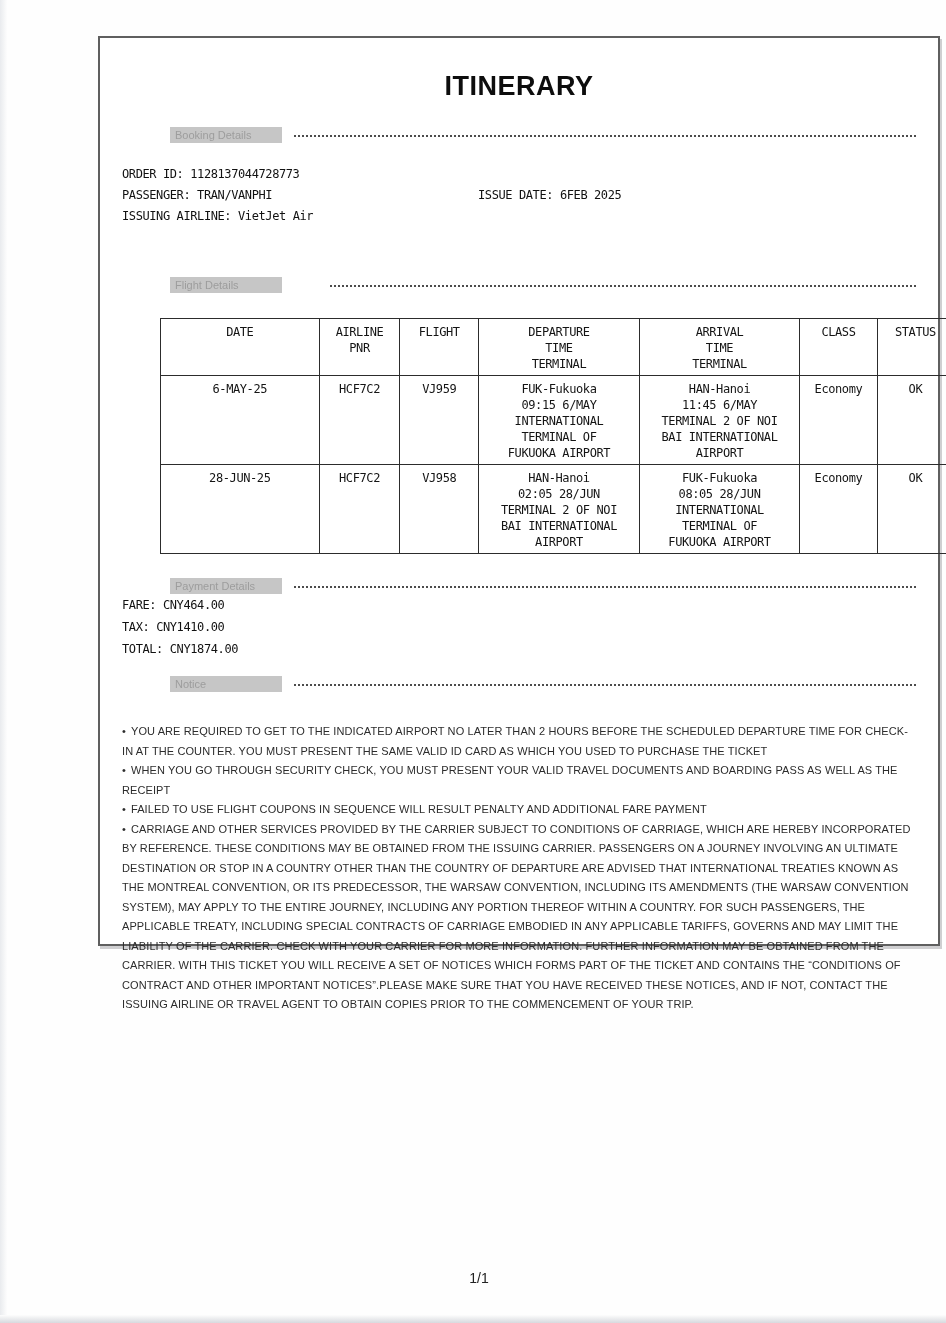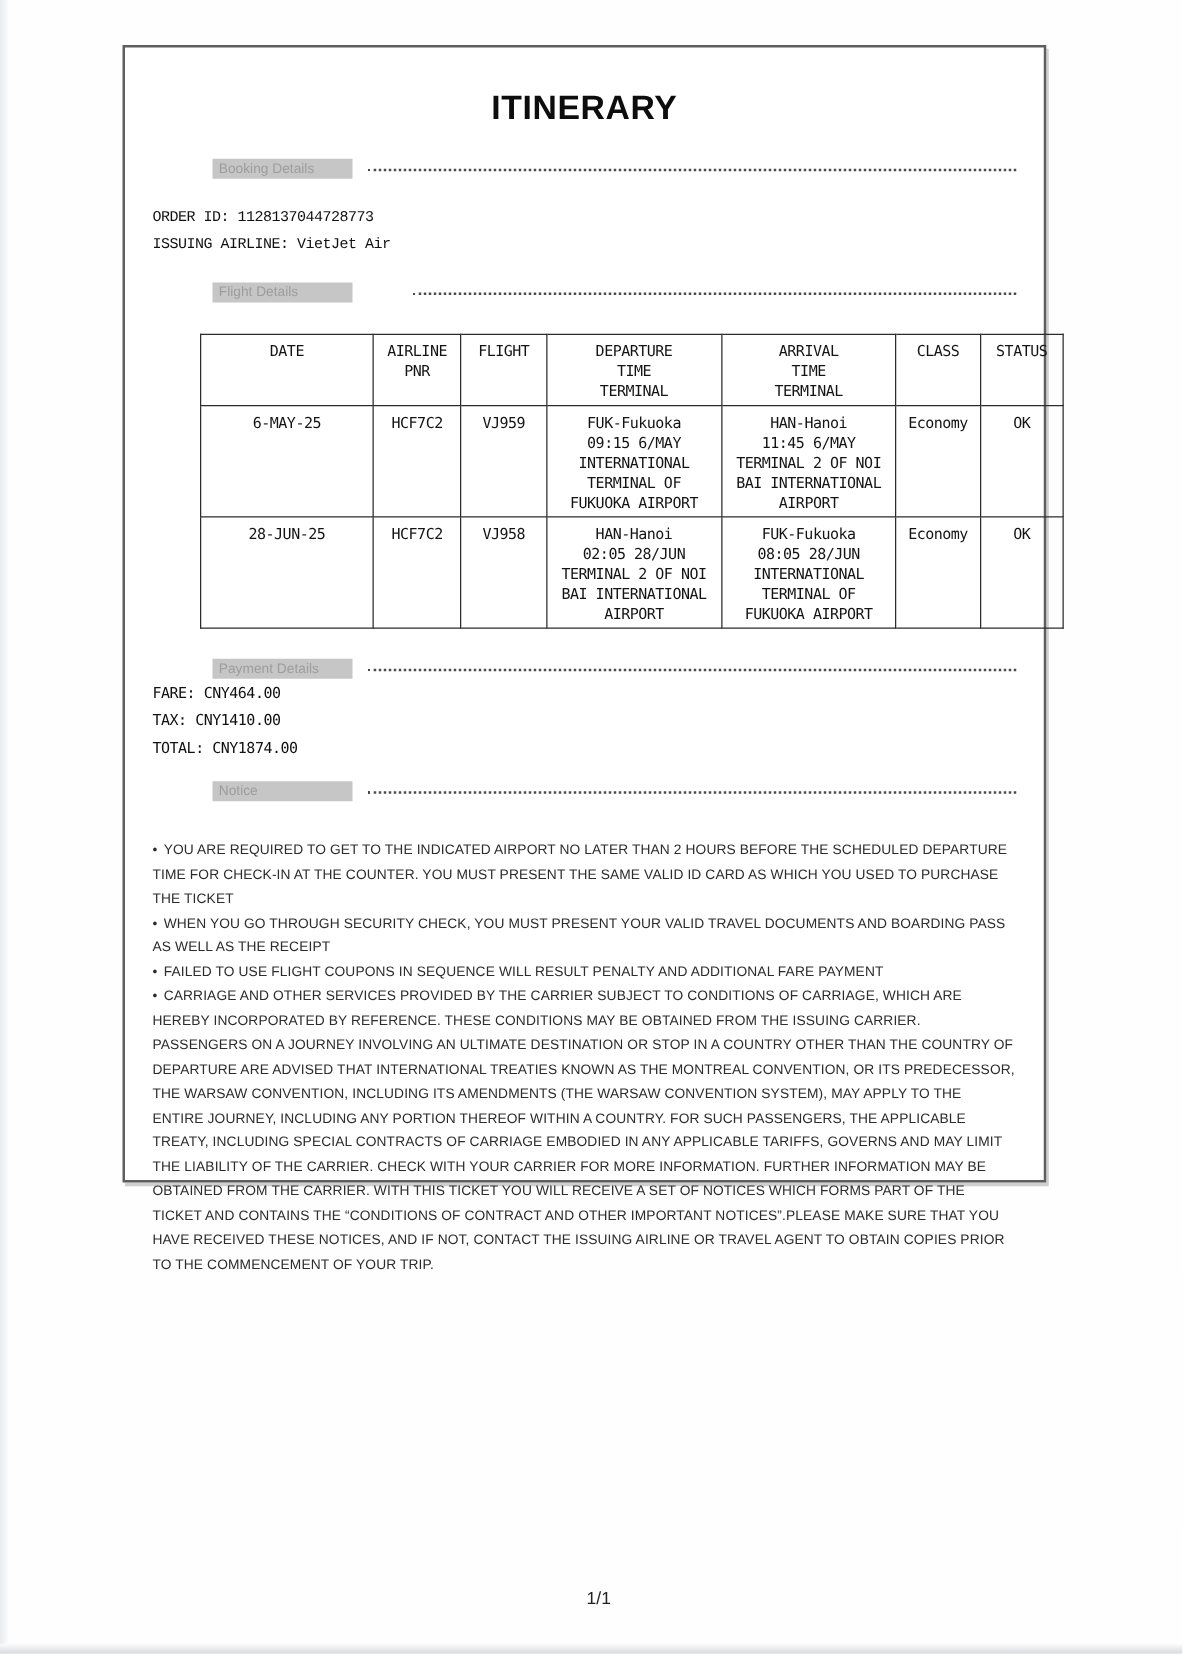--- a/index.html
+++ b/index.html
@@ -18,41 +18,41 @@
   .photo-edge-left {
     position: absolute; left: 0; top: 0; width: 7px; height: 100%;
     background: linear-gradient(to right, #e9ebee, #fdfdfd);
   }
   .photo-edge-bottom {
     position: absolute; left: 0; bottom: 0; width: 100%; height: 8px;
     background: linear-gradient(to bottom, #fdfdfd, #d7d9de);
   }
   .page {
     position: absolute; left: 98px; top: 36px;
-    width: 739px; height: 910px;
+    width: 842px; height: 910px;
     background: #ffffff;
     border: 2px solid #5f5f5f;
     box-shadow: 2px 3px 0 0 rgba(120,120,125,0.35);
     padding: 0 22px;
   }
   .title {
     margin-top: 33px;
     text-align: center;
     font-size: 27px;
     font-weight: bold;
     letter-spacing: 0.5px;
     color: #0d0d0d;
   }
   .section-rule {
     display: flex; align-items: center;
     margin-top: 0;
     padding-left: 48px;
   }
   .section-rule.booking { margin-top: 25px; }
-  .section-rule.flight  { margin-top: 20px; gap: 36px; }
+  .section-rule.flight  { margin-top: 50px; gap: 36px; }
   .section-rule.payment { margin-top: 24px; }
   .section-rule.notice  { margin-top: 16px; }
   .section-label {
     display: inline-block;
     width: 112px; height: 16px;
     background: #c6c6c6;
     color: #9d9d9d;
     font-size: 11px;
     line-height: 16px;
     padding-left: 5px;
@@ -67,21 +67,21 @@
   }
   .mono {
     font-family: "DejaVu Sans Mono", monospace;
     letter-spacing: -0.4px;
   }
   .booking-block {
     margin-top: 21px;
     font-size: 12px;
     color: #111;
   }
-  .booking-block .line { line-height: 21px; white-space: nowrap; font-family: Liberation Mono, monospace; }
+  .booking-block .line { line-height: 21px; white-space: nowrap; }
   .flexline { display: flex; }
   .flexline .left-part { width: 356px; flex: none; }
   .flight-table {
     margin-top: 25px;
     width: 100%;
     border-collapse: collapse;
     table-layout: fixed;
     font-size: 12px;
     color: #141414;
     margin-left: 38px;
@@ -130,20 +130,24 @@
 
     <div class="title">ITINERARY</div>
 
     <div class="section-rule booking">
       <span class="section-label">Booking Details</span>
       <span class="dotline"></span>
     </div>
 
     <div class="booking-block mono">
       <div class="line"><span>ORDER ID:</span> <span>1128137044728773</span></div>
+      <div class="line flexline">
+        <span class="left-part"><span>PASSENGER:</span> <span>TRAN/VANPHI</span></span>
+        <span><span>ISSUE DATE:</span> <span>6FEB 2025</span></span>
+      </div>
       <div class="line"><span>ISSUING AIRLINE:</span> <span>VietJet Air</span></div>
     </div>
 
     <div class="section-rule flight">
       <span class="section-label">Flight Details</span>
       <span class="dotline"></span>
     </div>
 
     <table class="flight-table mono">
       <colgroup>

